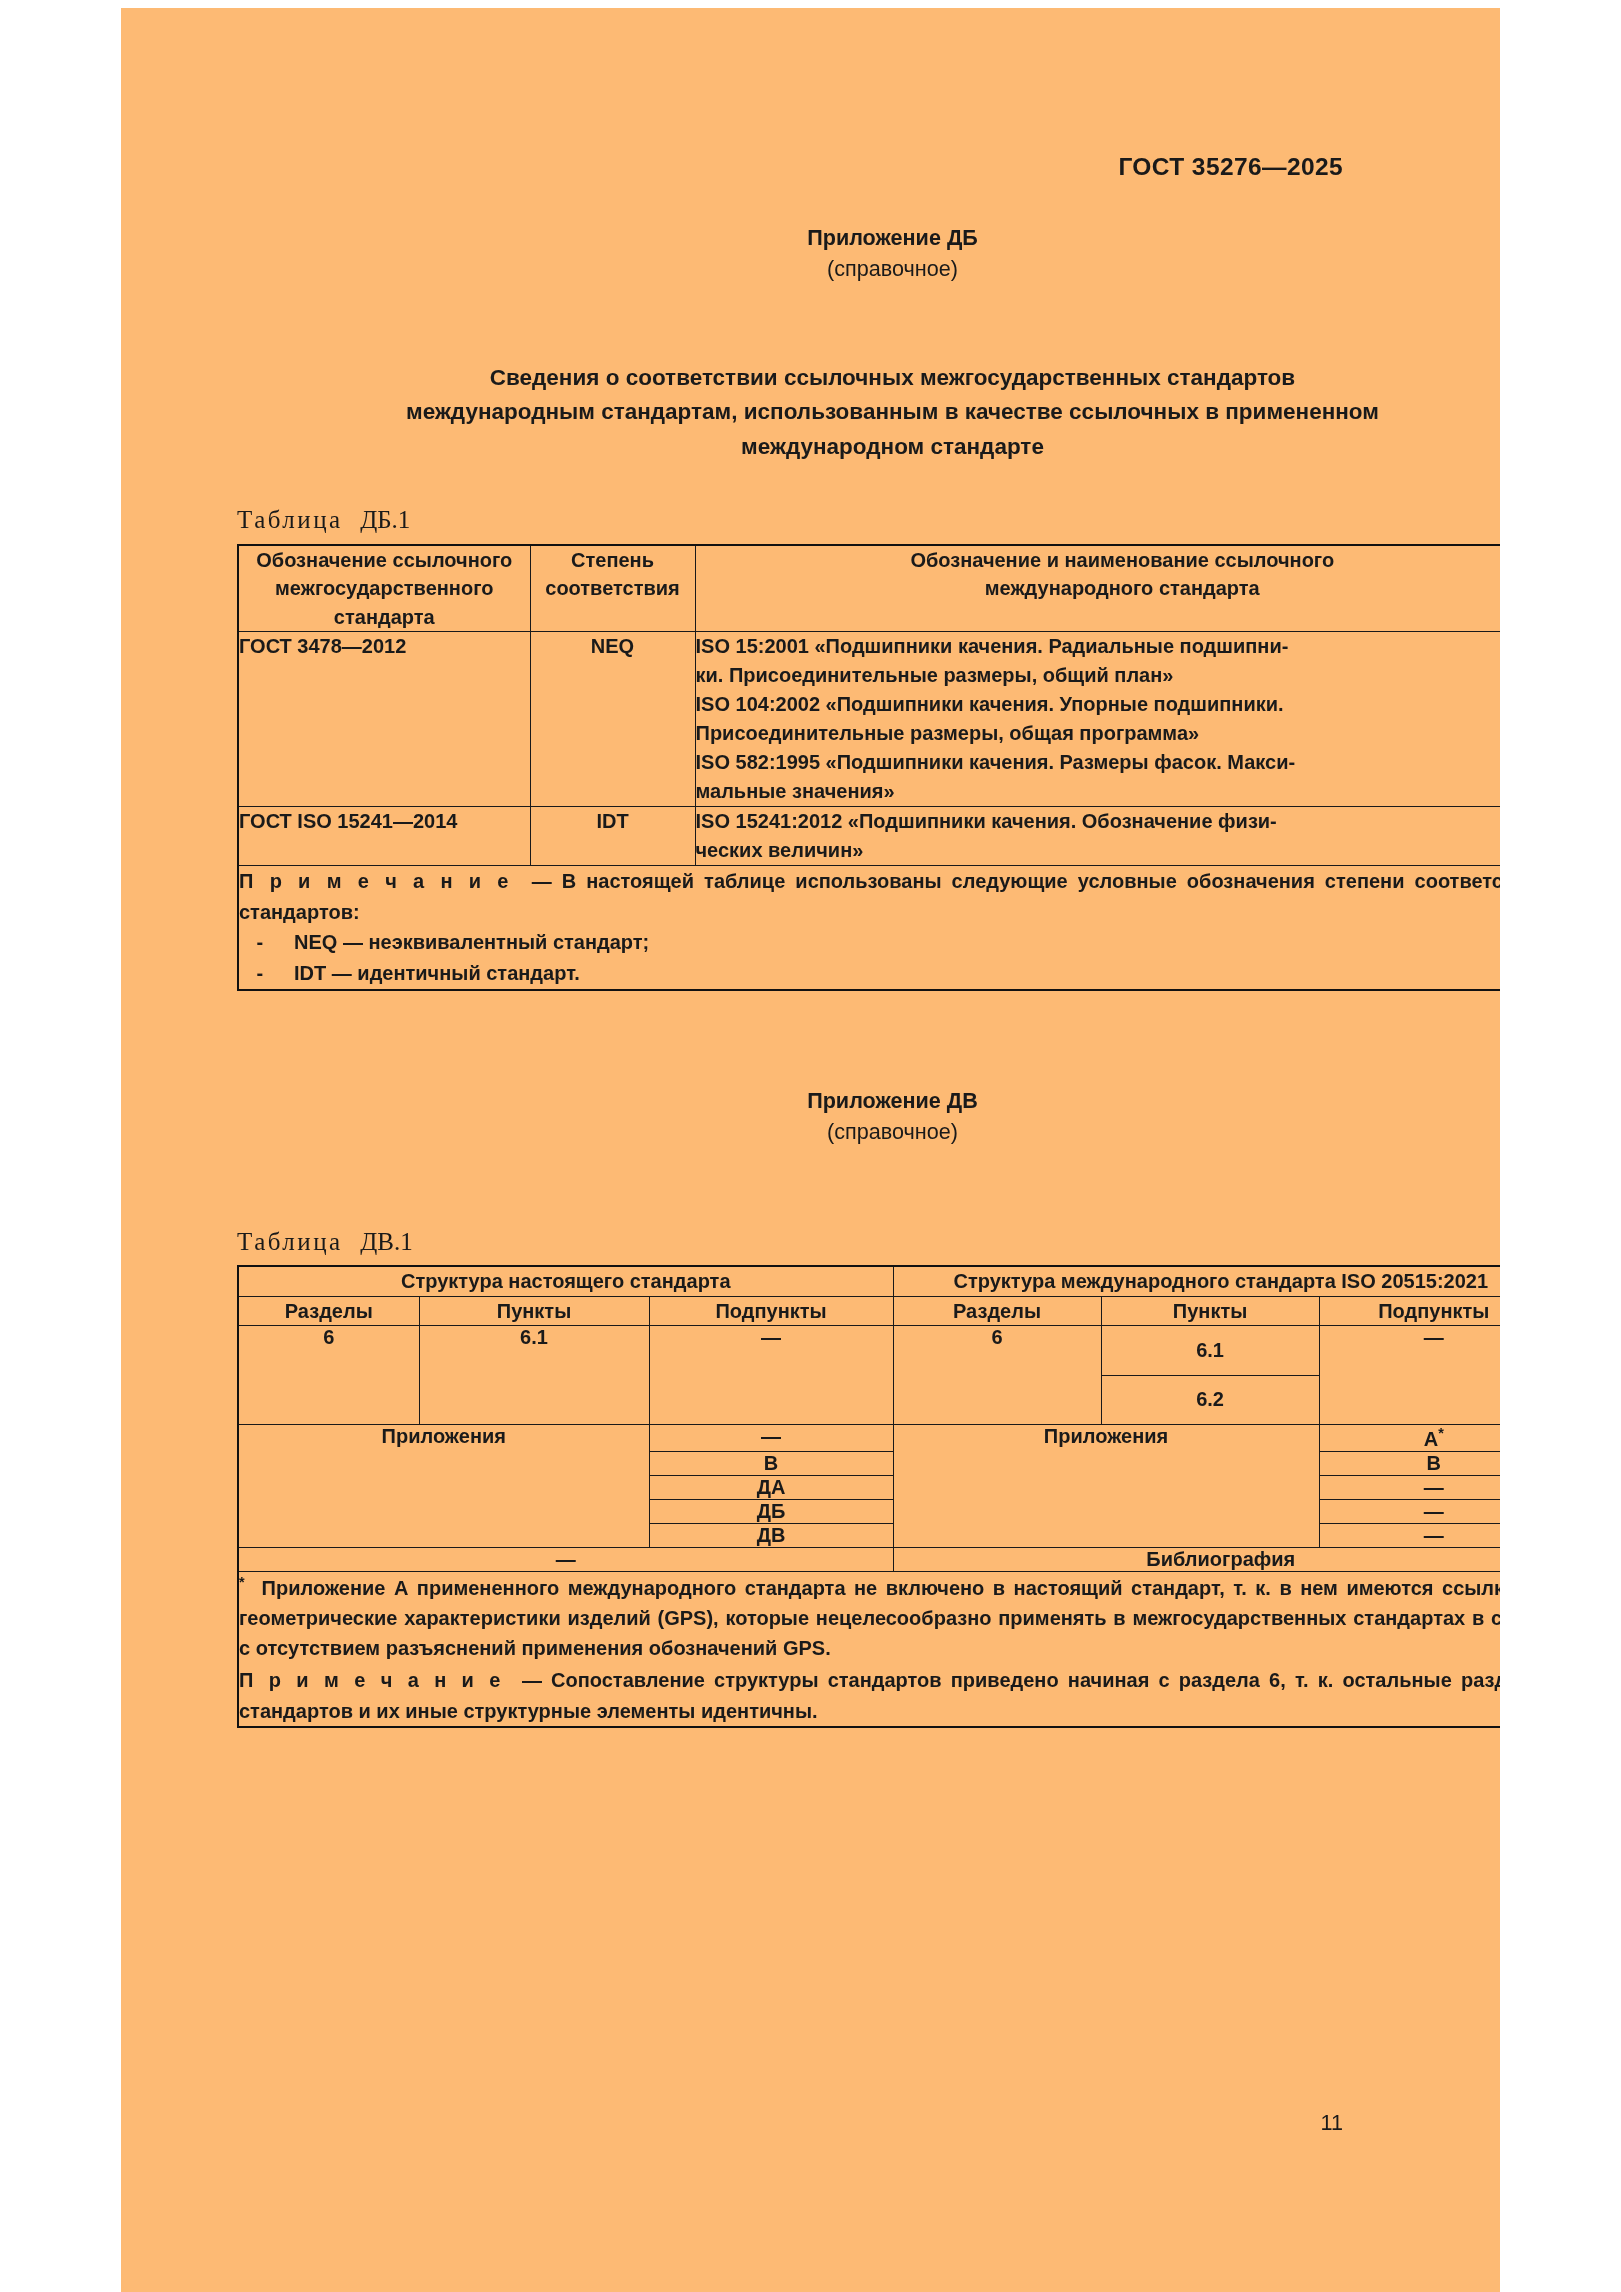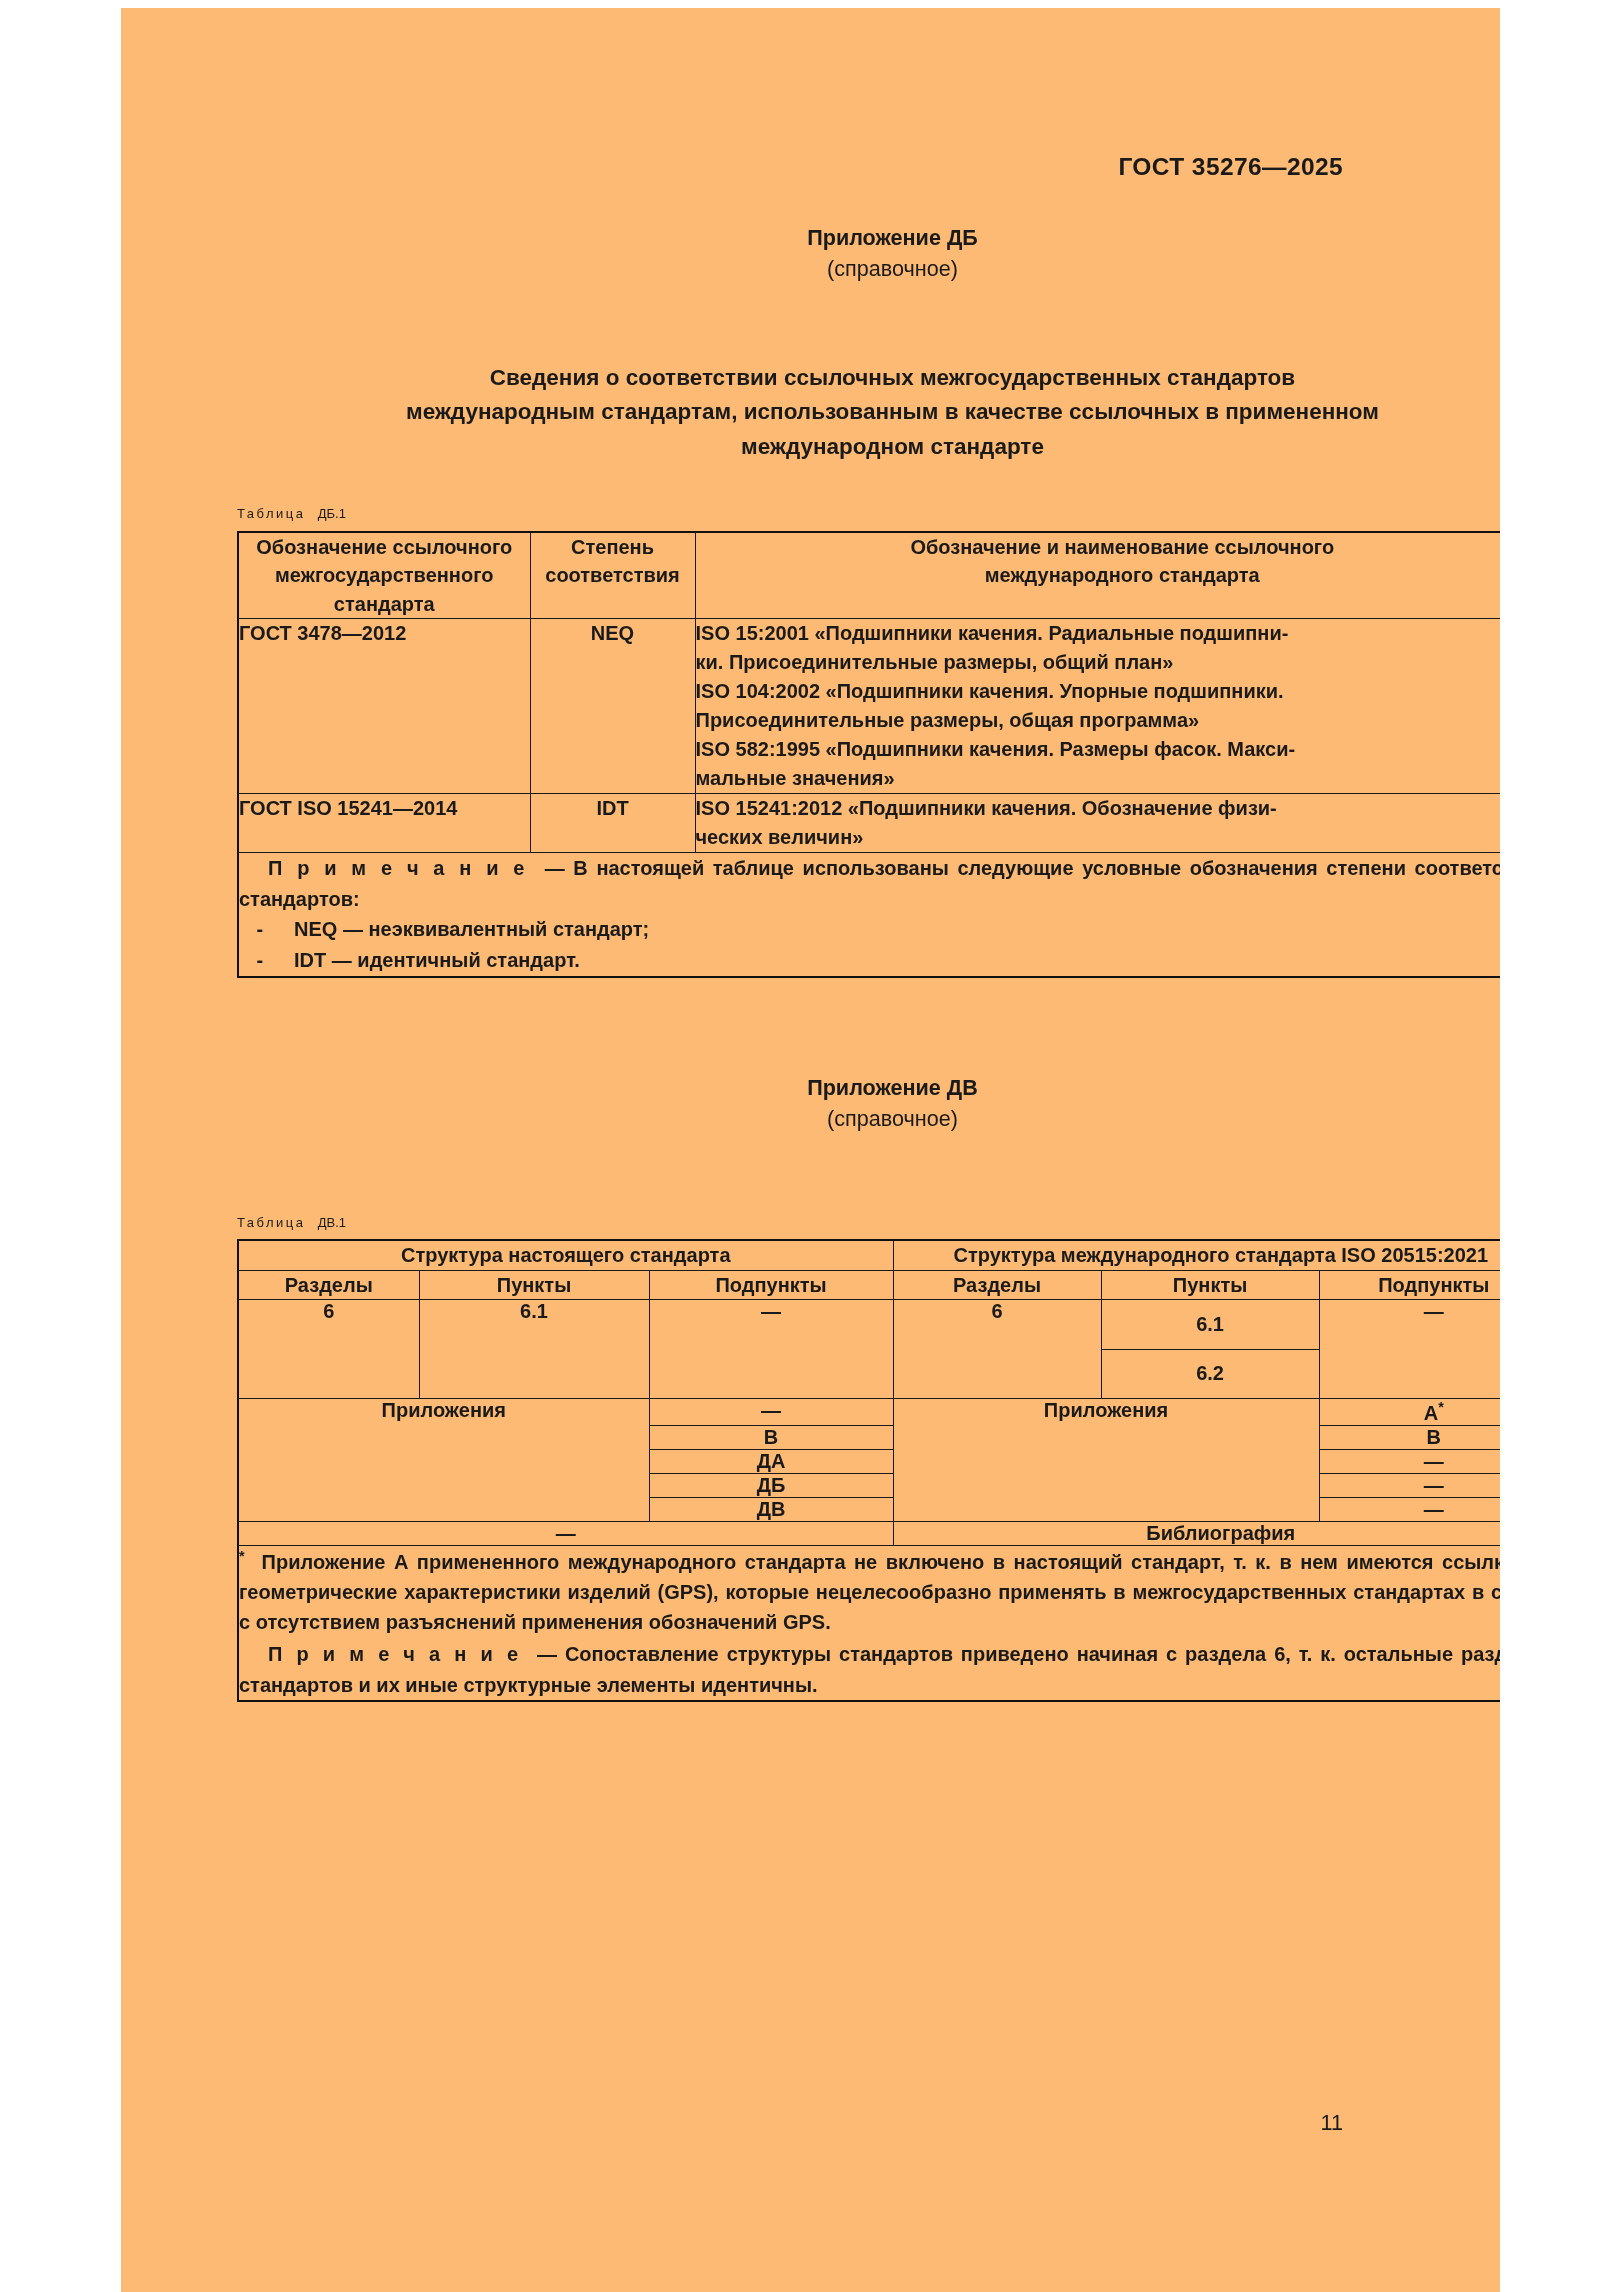--- a/index.html
+++ b/index.html
@@ -56,23 +56,24 @@
   .appendix-title {
     text-align: center;
     font-size: 22.5px;
     font-weight: bold;
     line-height: 1.55;
     margin: 0 auto;
     max-width: 1157px;
   }
 
   .table-caption {
-    font-size: 13px;
+    font-size: 25px;
     letter-spacing: 2.5px;
     margin-bottom: 9.8px;
+    font-family: Liberation Serif, serif;
   }
   .table-caption .cap-num { letter-spacing: 0px; }
 
   
   table.gost {
     border-collapse: collapse;
     width: 1311px;
     table-layout: fixed;
     font-size: 20px;
   }
@@ -103,21 +104,20 @@
   }
 
   .note-cell {
     line-height: 1.52;
     padding: 13.7px 15.7px 15.7px 15.7px;
     font-size: 20px;
     text-align: justify;
   }
   .note-head {
     letter-spacing: 3.1px;
-    padding-left: 29px;
   }
   .note-list {
     margin: 0;
     padding: 0;
     list-style: none;
   }
   .note-list li {
     padding-left: 55px;
     position: relative;
     line-height: 1.55;

